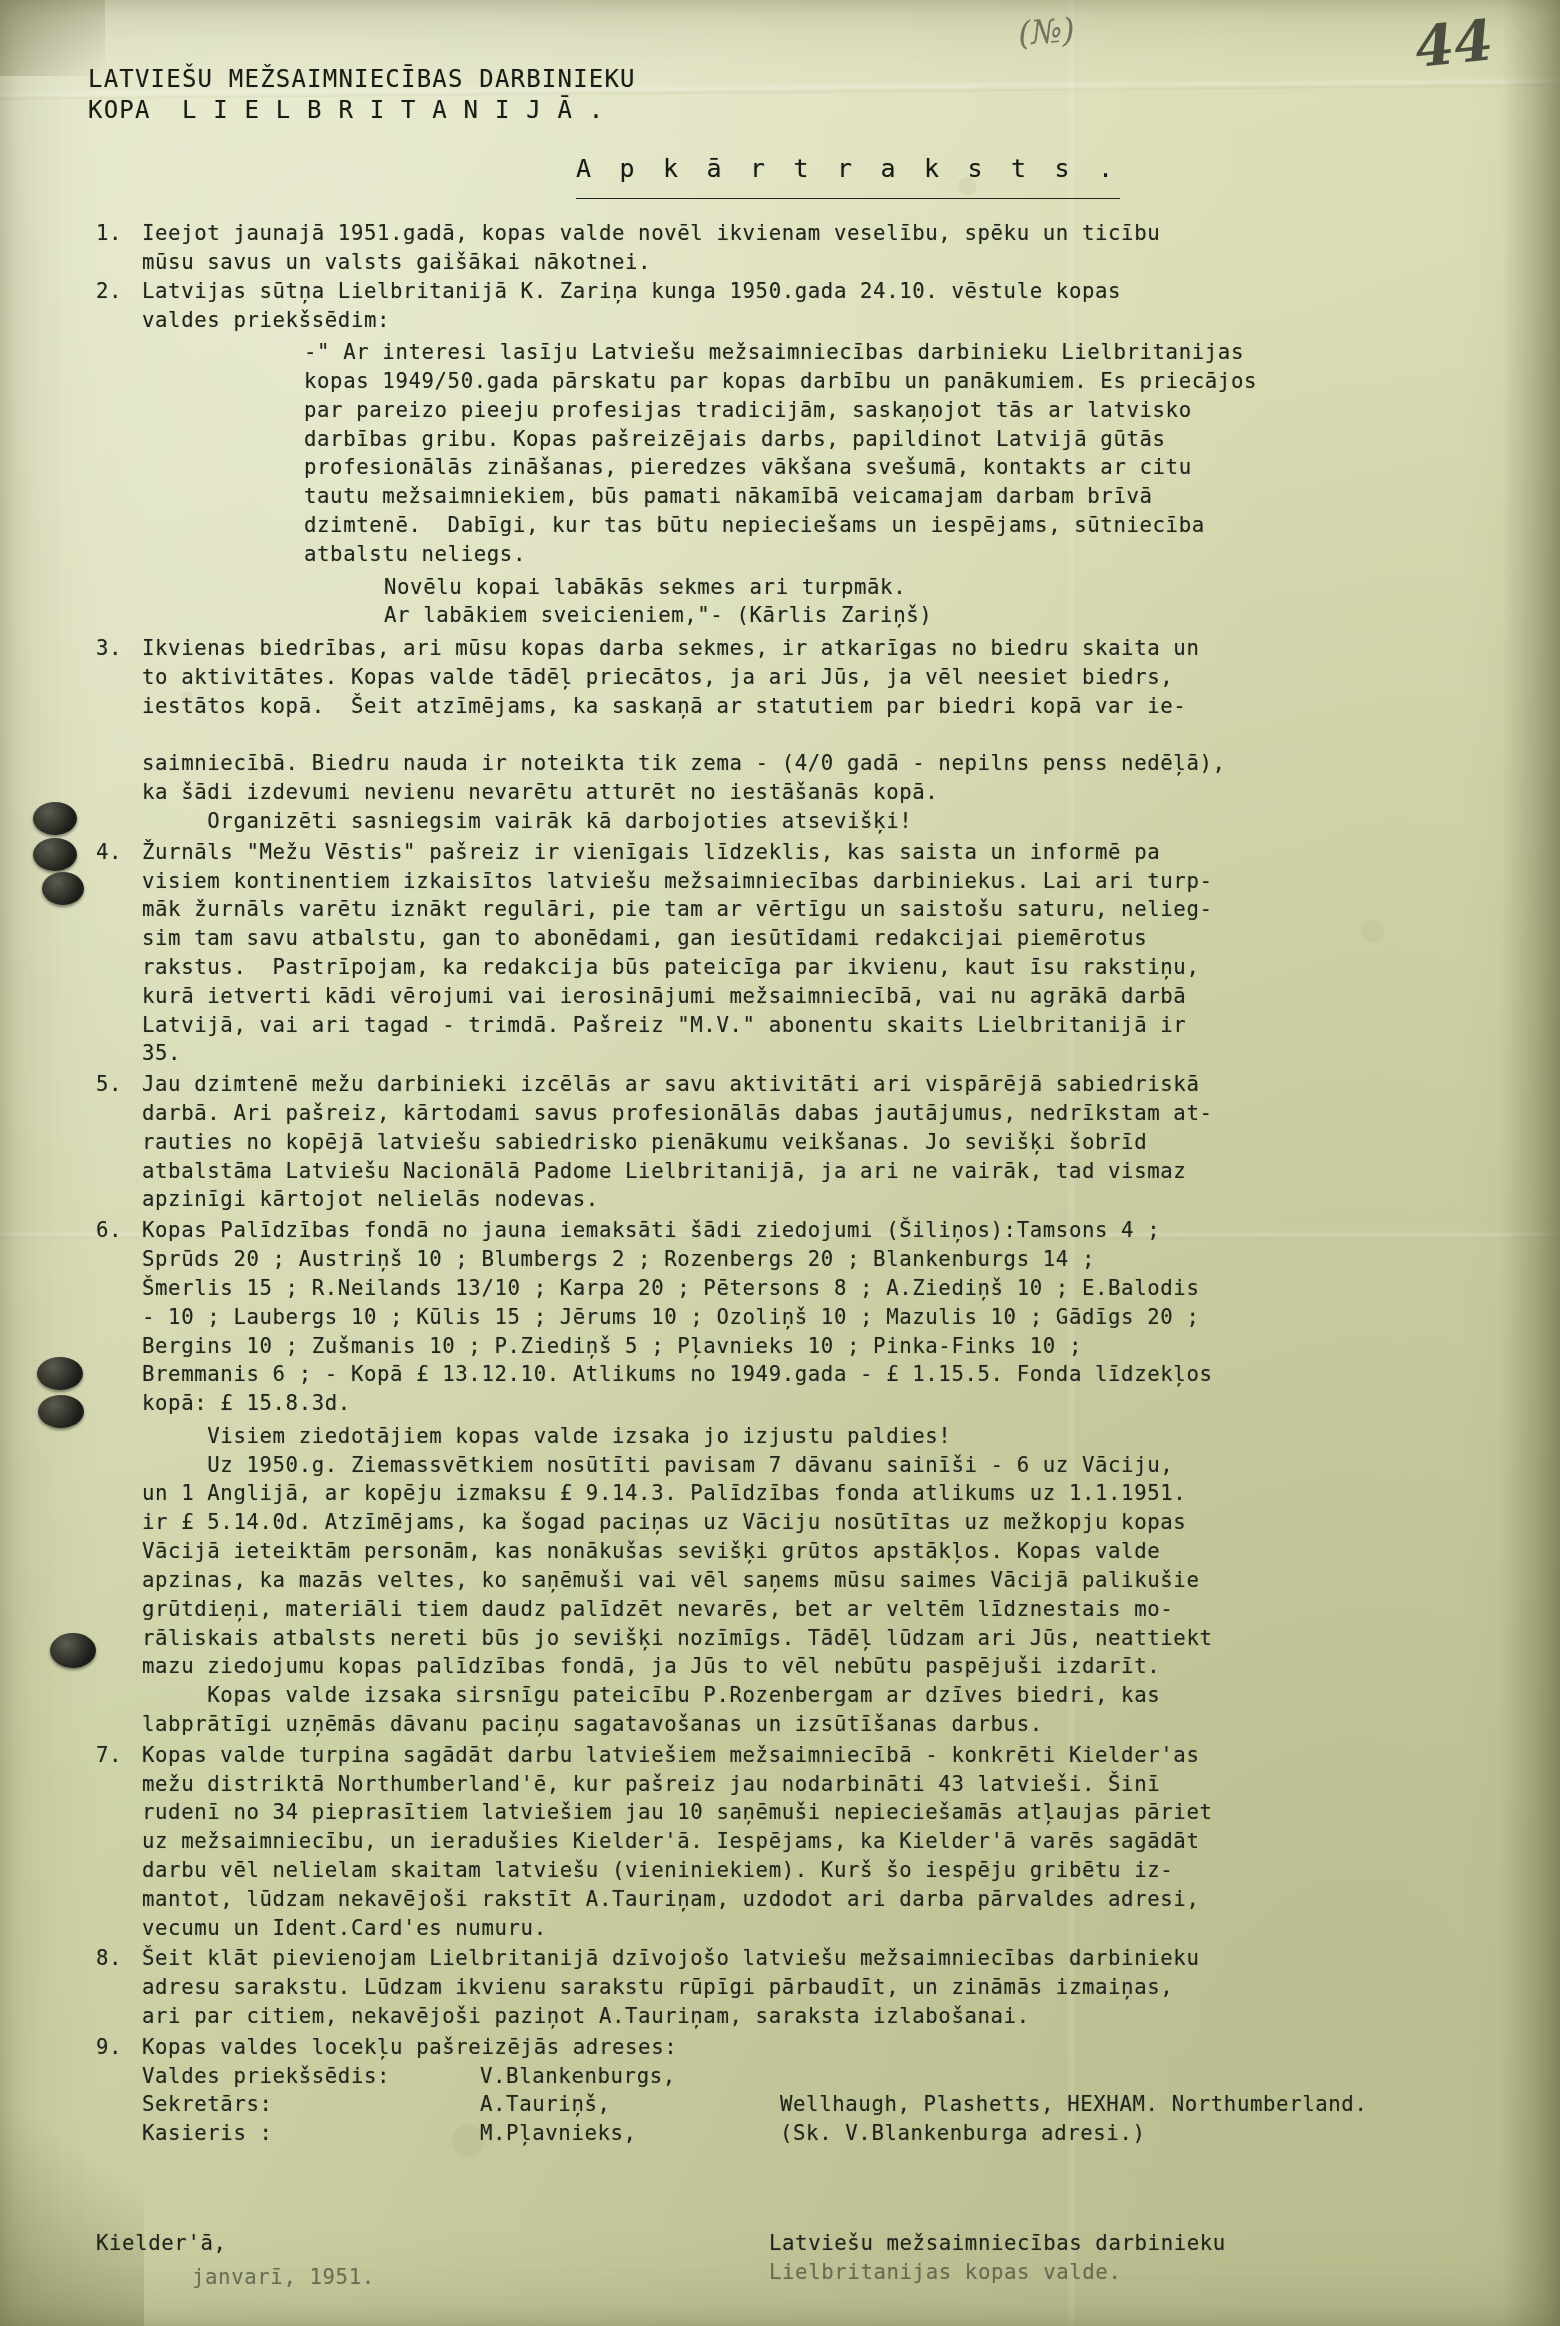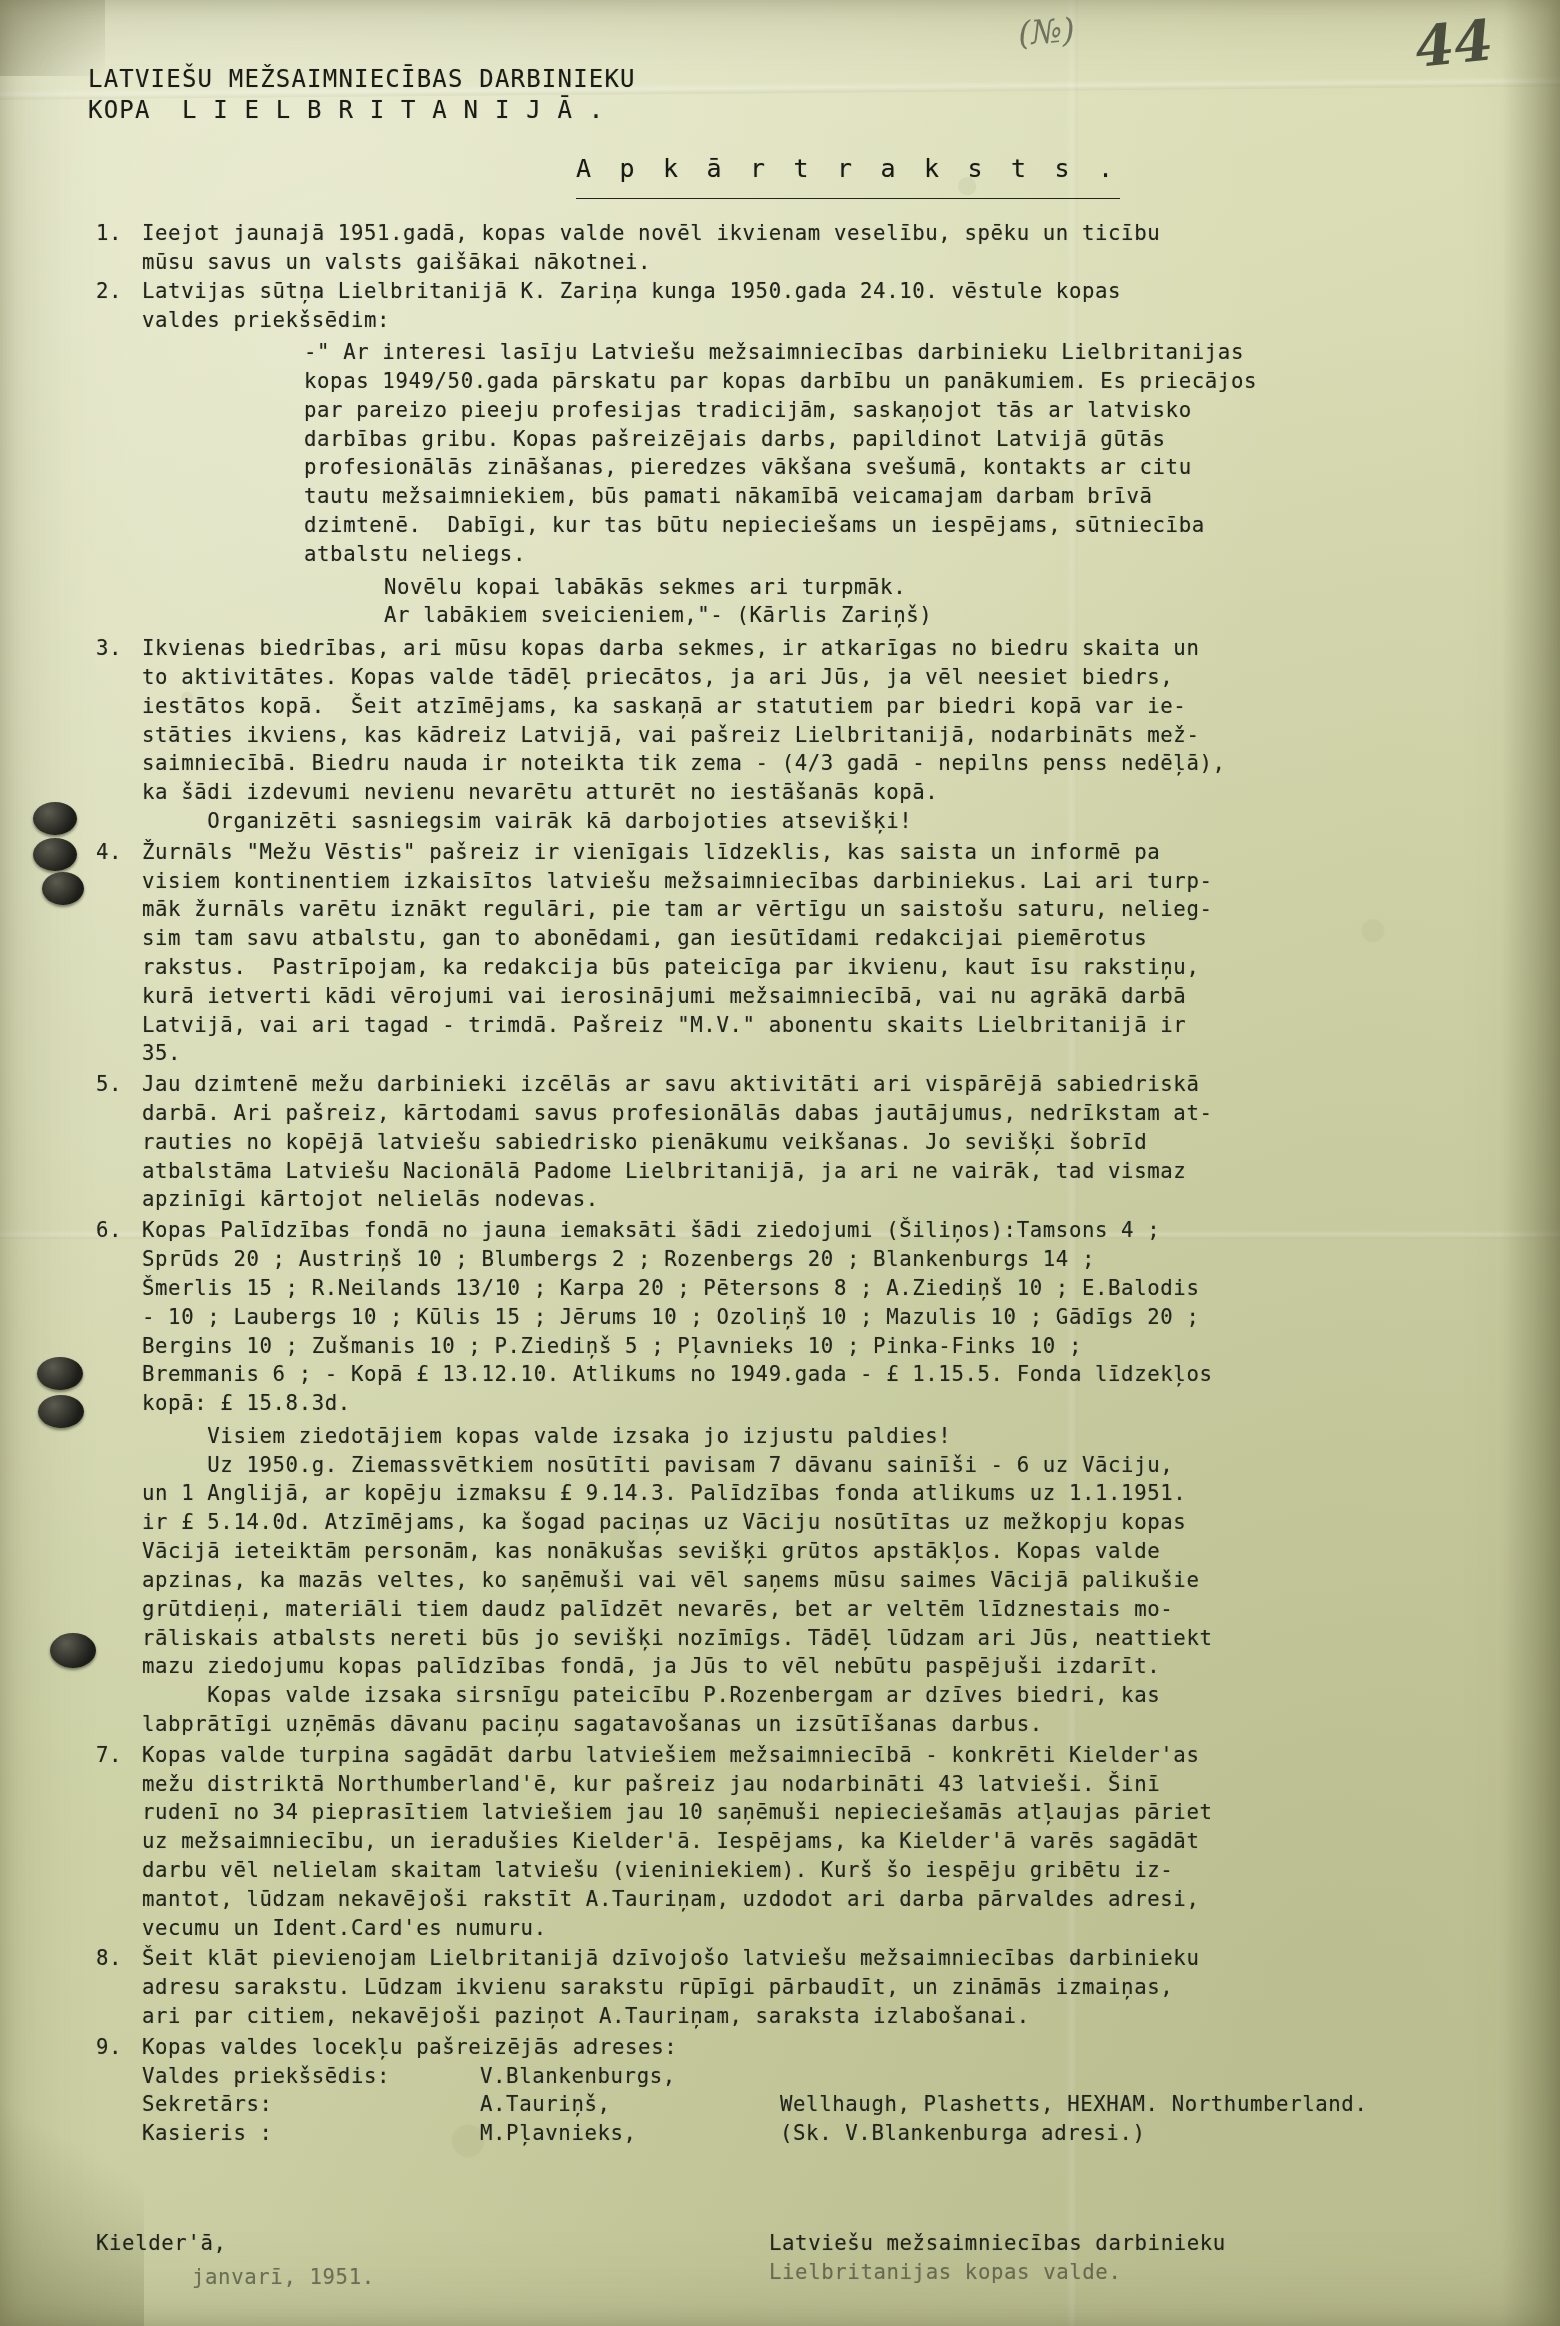--- a/index.html
+++ b/index.html
@@ -176,22 +176,21 @@
     <div class="t" style="left:304px; top:482px;">tautu mežsaimniekiem, būs pamati nākamībā veicamajam darbam brīvā</div>
     <div class="t" style="left:304px; top:511px;">dzimtenē.  Dabīgi, kur tas būtu nepieciešams un iespējams, sūtniecība</div>
     <div class="t" style="left:304px; top:540px;">atbalstu neliegs.</div>
     <div class="t" style="left:384px; top:573px;">Novēlu kopai labākās sekmes ari turpmāk.</div>
     <div class="t" style="left:384px; top:601px;">Ar labākiem sveicieniem,"- (Kārlis Zariņš)</div>
 
     <div class="t num" style="left:96px; top:634px;">3.</div>
     <div class="t" style="left:142px; top:634px;">Ikvienas biedrības, ari mūsu kopas darba sekmes, ir atkarīgas no biedru skaita un</div>
     <div class="t" style="left:142px; top:663px;">to aktivitātes. Kopas valde tādēļ priecātos, ja ari Jūs, ja vēl neesiet biedrs,</div>
     <div class="t" style="left:142px; top:692px;">iestātos kopā.  Šeit atzīmējams, ka saskaņā ar statutiem par biedri kopā var ie-</div>
-    <div class="t" style="left:142px; top:721px;">stāties ikviens, kas kādreiz Latvijā, vai pašreiz Lielbritanijā, nodarbināts mež-</div>
-    <div class="t" style="left:142px; top:749px;">saimniecībā. Biedru nauda ir noteikta tik zema - (4/3 gadā - nepilns penss nedēļā),</div>
+    <div class="t" style="left:142px; top:749px;">saimniecībā. Biedru nauda ir noteikta tik zema - (4/0 gadā - nepilns penss nedēļā),</div>
     <div class="t" style="left:142px; top:778px;">ka šādi izdevumi nevienu nevarētu atturēt no iestāšanās kopā.</div>
     <div class="t" style="left:142px; top:807px;">     Organizēti sasniegsim vairāk kā darbojoties atsevišķi!</div>
 
     <div class="t num" style="left:96px; top:838px;">4.</div>
     <div class="t" style="left:142px; top:838px;">Žurnāls "Mežu Vēstis" pašreiz ir vienīgais līdzeklis, kas saista un informē pa</div>
     <div class="t" style="left:142px; top:867px;">visiem kontinentiem izkaisītos latviešu mežsaimniecības darbiniekus. Lai ari turp-</div>
     <div class="t" style="left:142px; top:895px;">māk žurnāls varētu iznākt regulāri, pie tam ar vērtīgu un saistošu saturu, nelieg-</div>
     <div class="t" style="left:142px; top:924px;">sim tam savu atbalstu, gan to abonēdami, gan iesūtīdami redakcijai piemērotus</div>
     <div class="t" style="left:142px; top:953px;">rakstus.  Pastrīpojam, ka redakcija būs pateicīga par ikvienu, kaut īsu rakstiņu,</div>
     <div class="t" style="left:142px; top:982px;">kurā ietverti kādi vērojumi vai ierosinājumi mežsaimniecībā, vai nu agrākā darbā</div>

